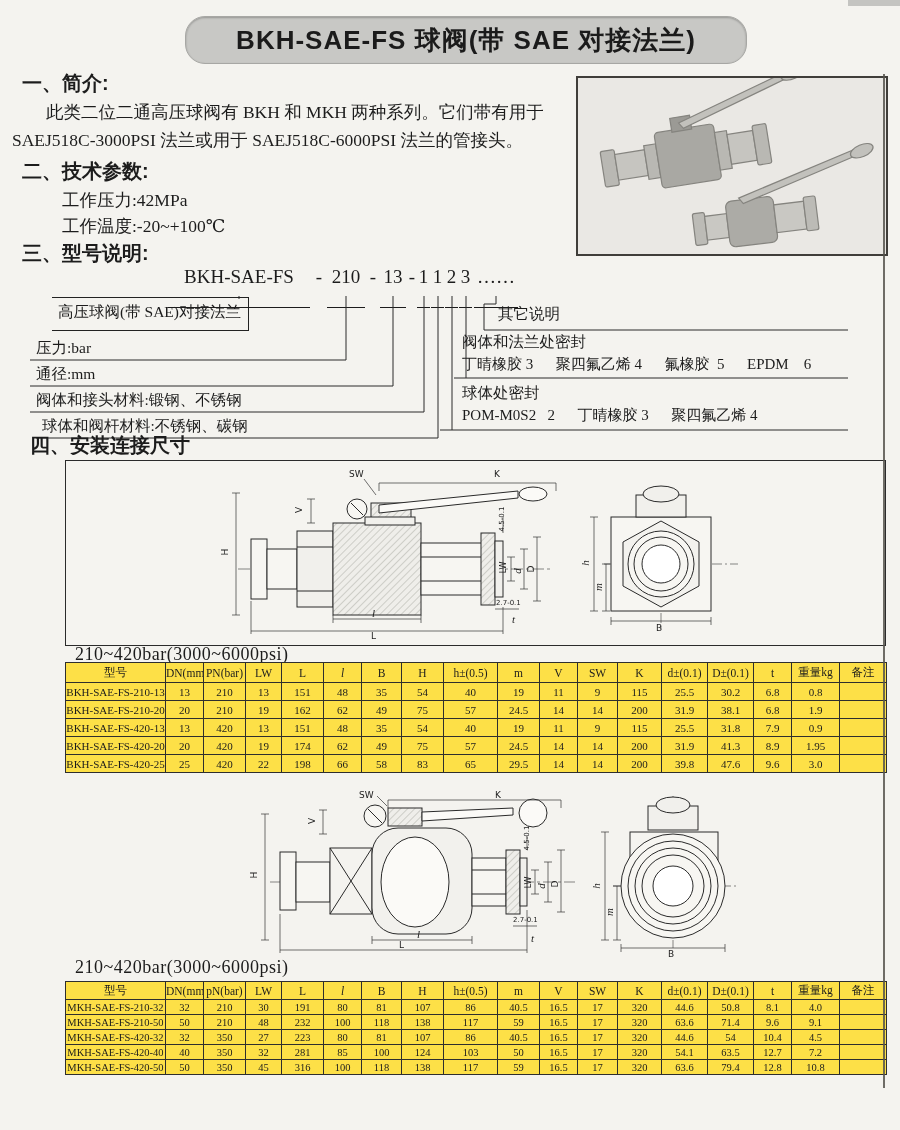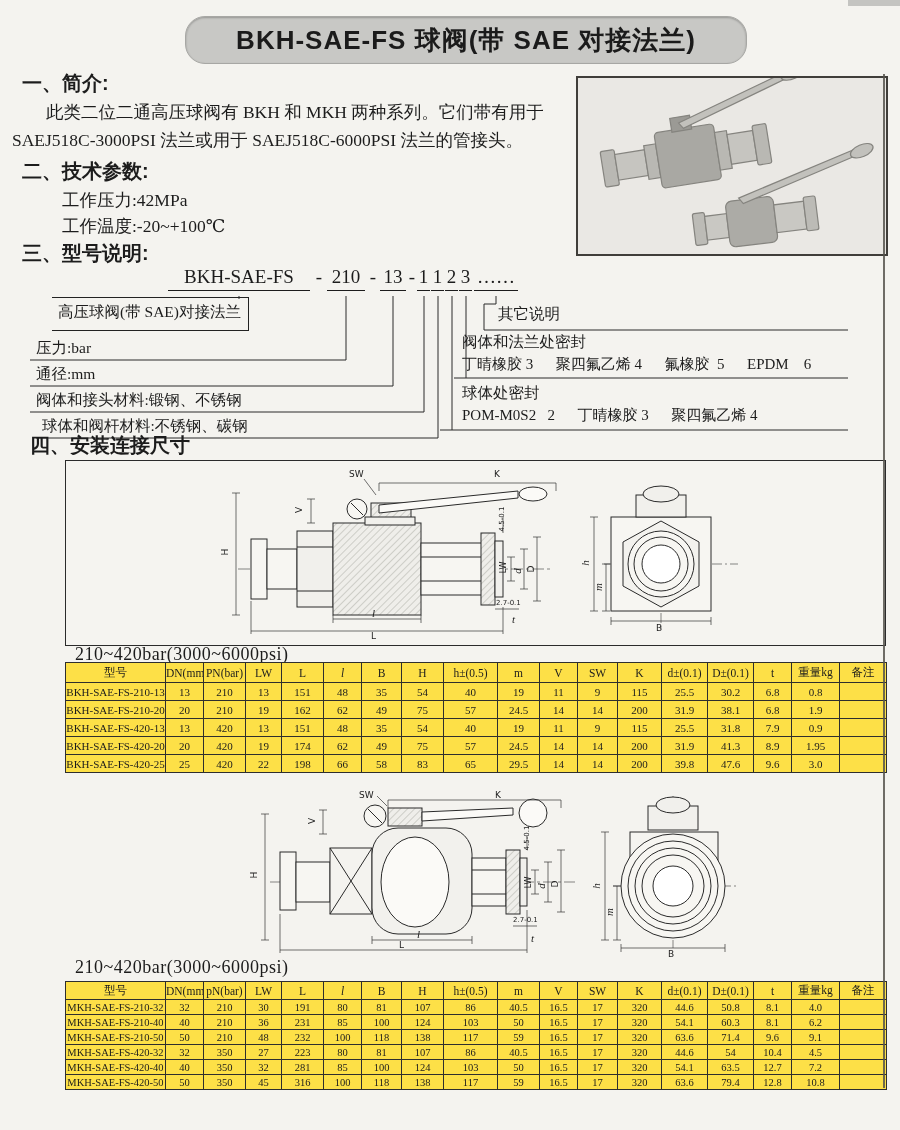--- a/index.html
+++ b/index.html
@@ -10,21 +10,21 @@
   .banner{left:185px;top:16px;width:560px;height:46px;background:#c8c8c5;border:1px solid #a7a7a4;
           border-radius:20px;text-align:center;line-height:46px;font-size:26px;font-weight:700;
           font-family:"Liberation Sans","DejaVu Sans",sans-serif;letter-spacing:1px;color:#1b1b1b;
           box-shadow:0 1px 2px rgba(0,0,0,.25) inset;}
   .h1{font-family:"Liberation Sans","DejaVu Sans",sans-serif;font-weight:700;font-size:20px;}
   .body-txt{font-size:17.5px;}
   
   .photo{left:576px;top:76px;width:308px;height:176px;background:#eae8e4;border:2px solid #403e3a;}
   
   .code-seg{font-size:19px;text-align:center;}
-  .code-seg.u{border-bottom:1.5px solid #1c1c1c;padding-bottom:2px;}
+  .code-seg.u{border-bottom:1.5px solid #1c1c1c;padding-bottom:19px;}
   .mlabel{font-size:15.5px;white-space:pre;}
   .l1box{left:52px;top:297px;width:196px;height:32px;border-top:1px solid #222;border-right:1px solid #222;
          border-bottom:1px solid #222;}
   .l1box span{position:absolute;left:6px;top:4px;}
   
   .draw1{left:65px;top:460px;width:819px;height:184px;border:1.5px solid #2b2b2b;background:#f5f4f0;}
   .draw2{left:65px;top:790px;width:819px;height:166px;}
   .dim{position:absolute;font-size:9px;font-family:"DejaVu Sans",sans-serif;color:#222;}
   .dim.rot{transform:rotate(-90deg);transform-origin:center;}
   .dim.it{font-style:italic;font-family:"Liberation Serif",serif;font-size:11px;}
@@ -536,40 +536,20 @@
           <td>16.5</td>
           <td>17</td>
           <td>320</td>
           <td>44.6</td>
           <td>50.8</td>
           <td>8.1</td>
           <td>4.0</td>
           <td></td>
         </tr>
         <tr>
-          <td>MKH-SAE-FS-210-40</td>
-          <td>40</td>
-          <td>210</td>
-          <td>36</td>
-          <td>231</td>
-          <td>85</td>
-          <td>100</td>
-          <td>124</td>
-          <td>103</td>
-          <td>50</td>
-          <td>16.5</td>
-          <td>17</td>
-          <td>320</td>
-          <td>54.1</td>
-          <td>60.3</td>
-          <td>8.1</td>
-          <td>6.2</td>
-          <td></td>
-        </tr>
-        <tr>
           <td>MKH-SAE-FS-210-50</td>
           <td>50</td>
           <td>210</td>
           <td>48</td>
           <td>232</td>
           <td>100</td>
           <td>118</td>
           <td>138</td>
           <td>117</td>
           <td>59</td>

